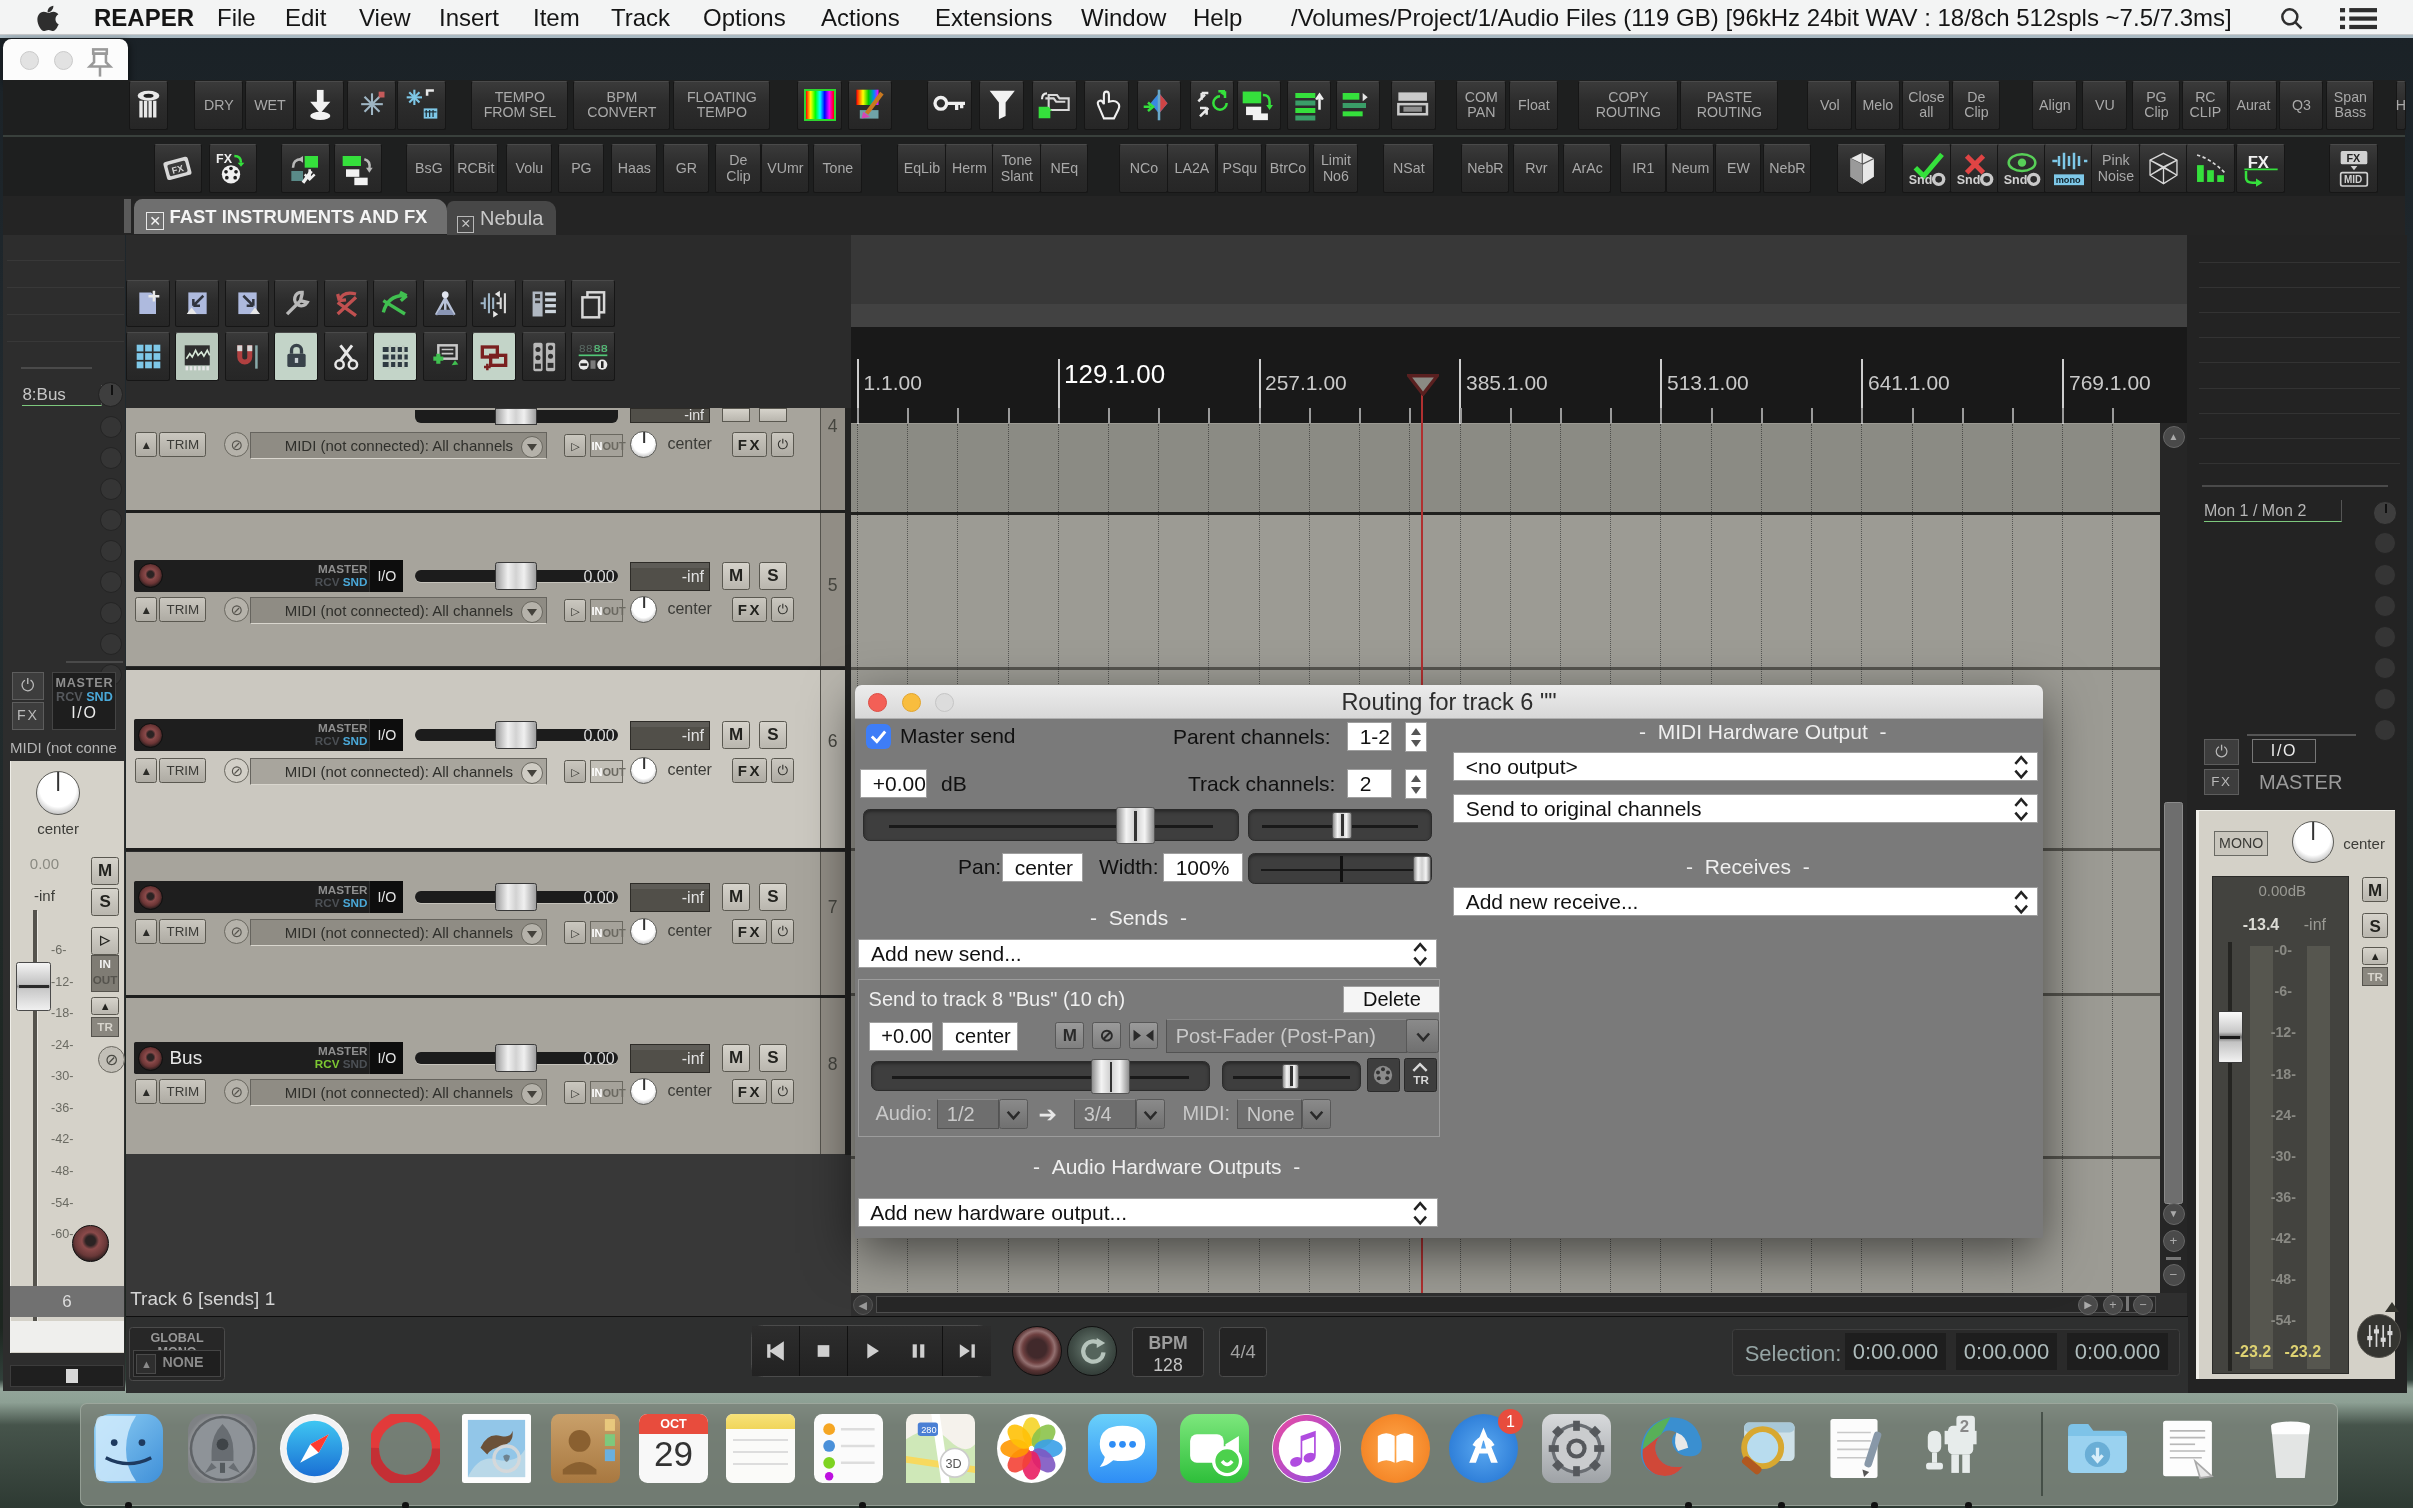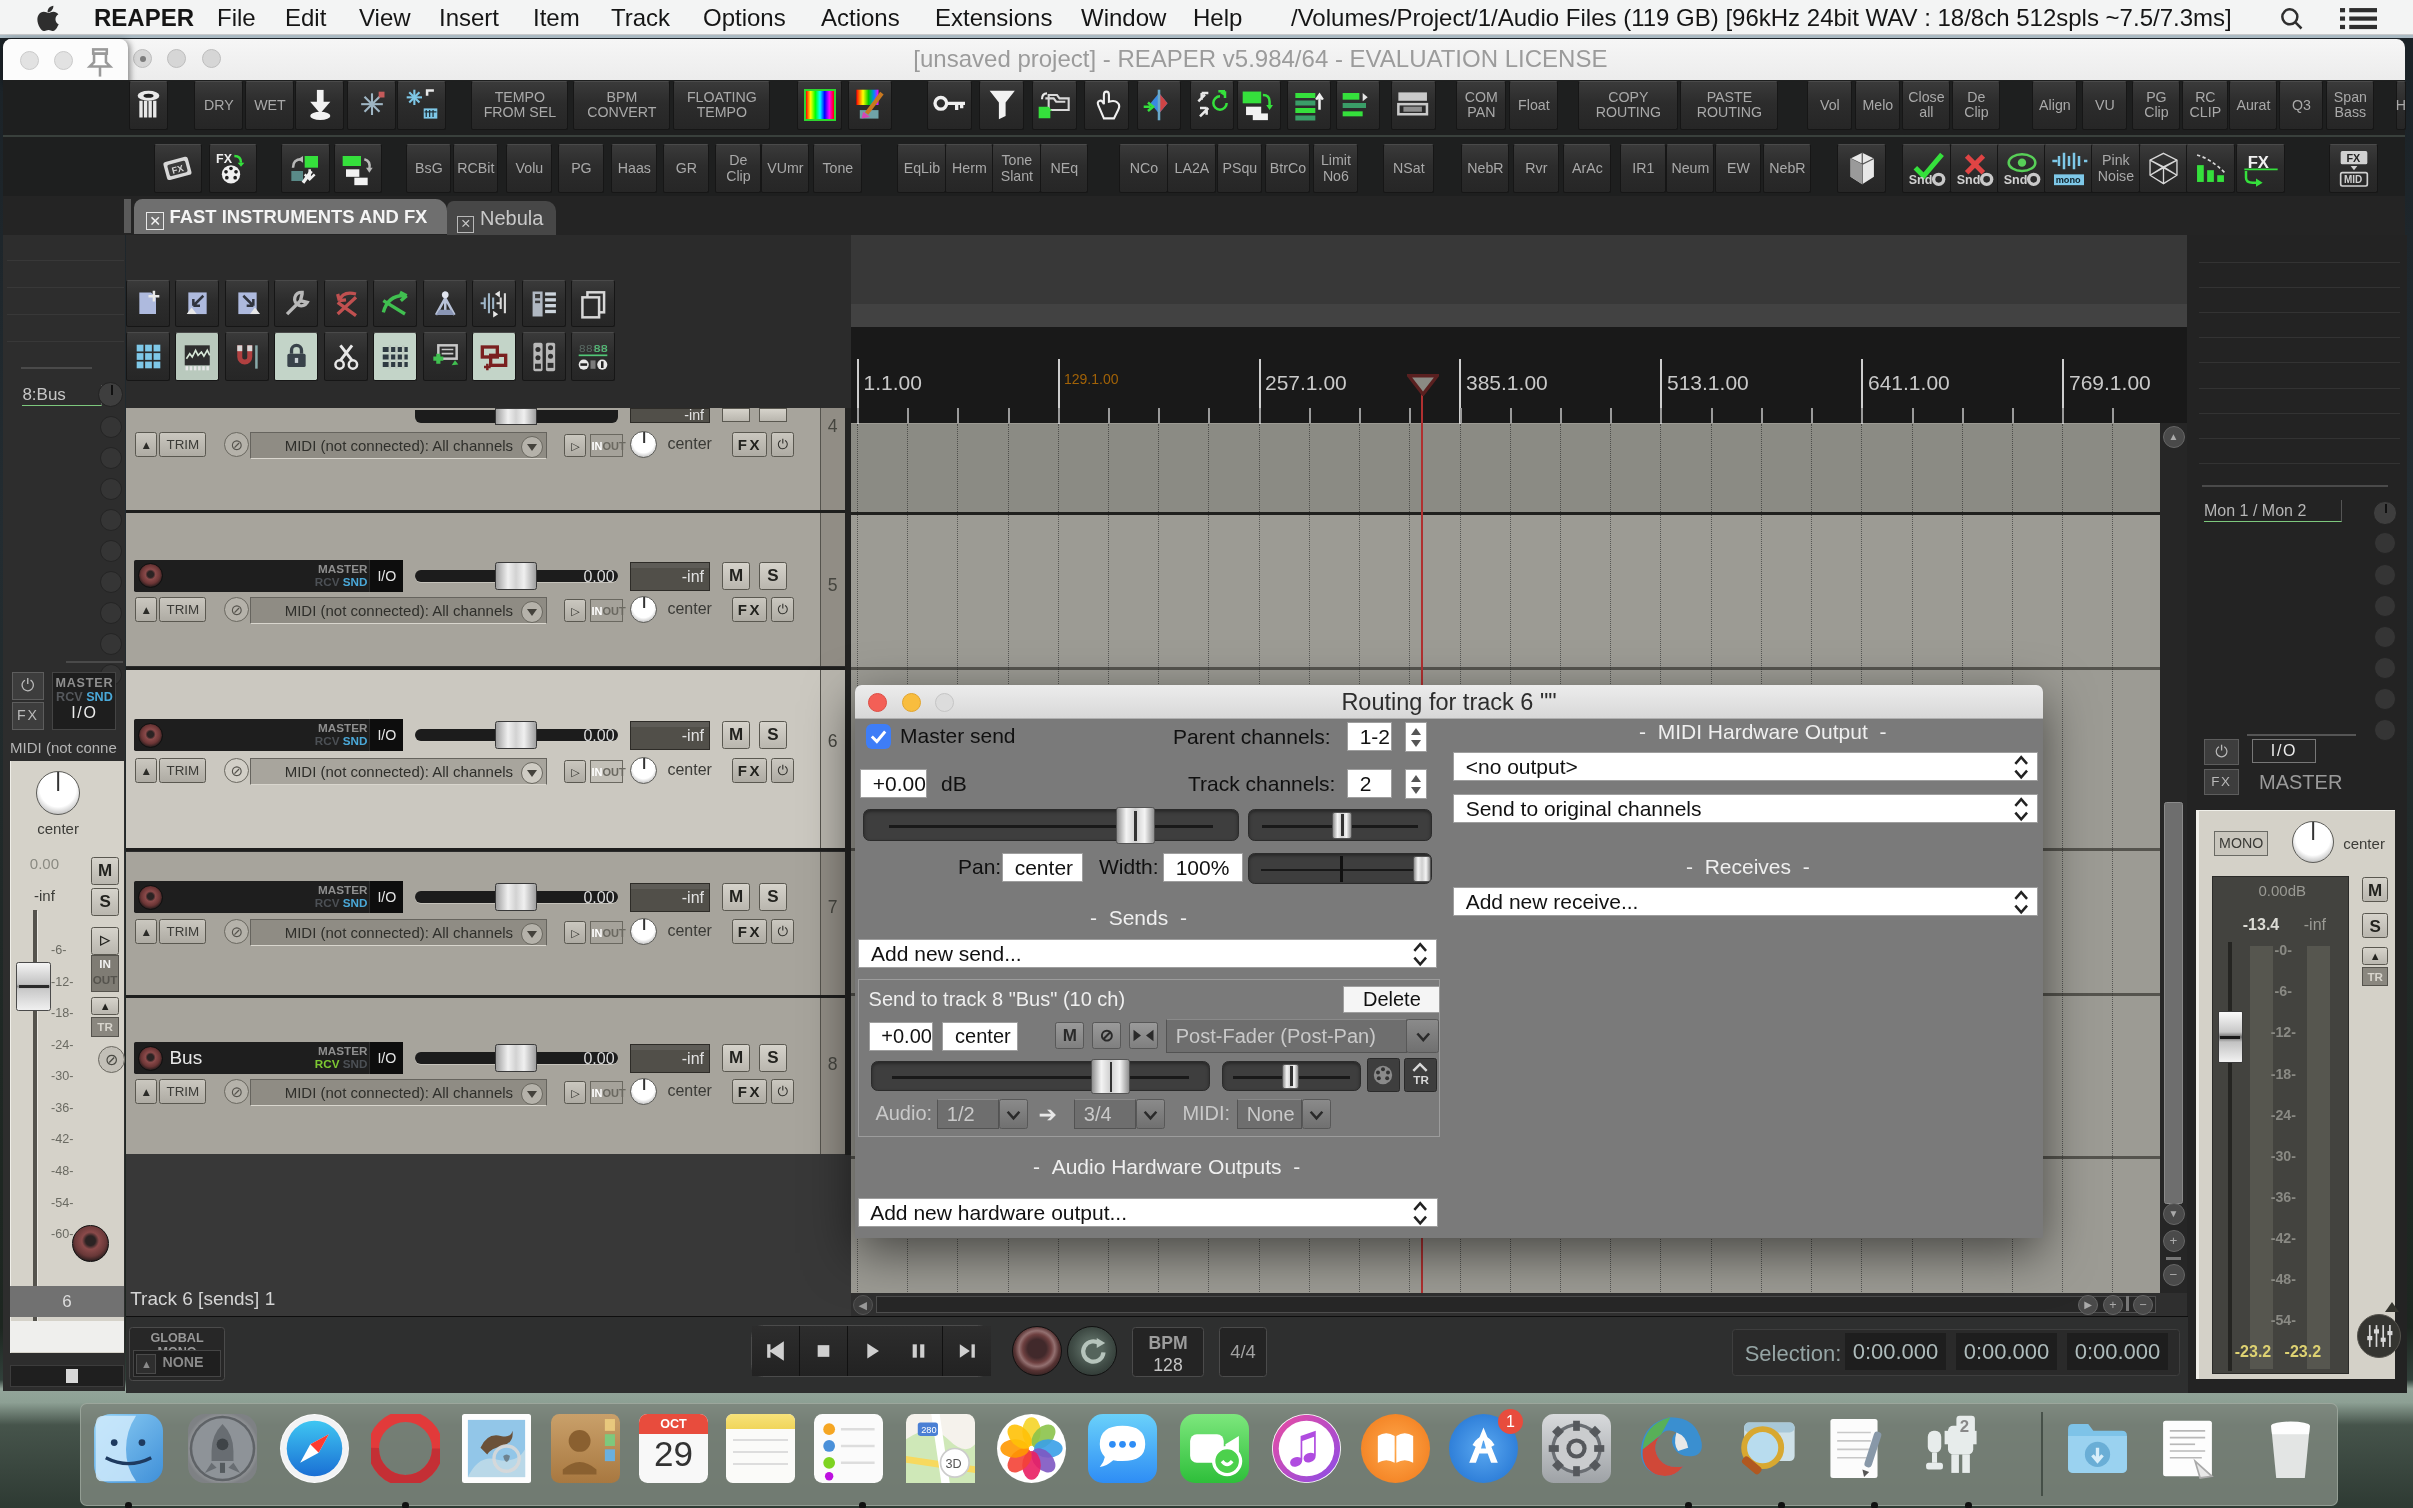--- a/index.html
+++ b/index.html
@@ -96,28 +96,20 @@
         <g fill="#2e2e2e">
           <rect x="0" y="0" width="6" height="5"></rect>
           <rect x="11" y="0" width="33" height="5"></rect>
           <rect x="0" y="10" width="6" height="5"></rect>
           <rect x="11" y="10" width="33" height="5"></rect>
           <rect x="0" y="20" width="6" height="5"></rect>
           <rect x="11" y="20" width="33" height="5"></rect>
         </g>
       </svg>
   </div>
-  <div id="titlebar" class="abs">
-    <div style="position:absolute;left:130px;top:10px;width:19px;height:19px;border-radius:50%;background:#d6d6d6;border:0.8px solid #bdbdbd">
-        <div style="position:absolute;left:5.9px;top:5.9px;width:5.9px;height:5.9px;border-radius:50%;background:#7d7d7d"></div>
-      </div>
-    <div style="position:absolute;left:164px;top:10px;width:19px;height:19px;border-radius:50%;background:#d6d6d6;border:0.8px solid #bdbdbd"></div>
-    <div style="position:absolute;left:199px;top:10px;width:19px;height:19px;border-radius:50%;background:#d6d6d6;border:0.8px solid #bdbdbd"></div>
-    <div style="position:absolute;left:754px;top:0;width:1006px;text-align:center;color:#9b9b9b;font-size:24px;line-height:40px;white-space:nowrap">[unsaved project] - REAPER v5.984/64 - EVALUATION LICENSE</div>
-  </div>
   <div id="floatbox" class="abs">
     <div style="position:absolute;left:17px;top:11.7px;width:19px;height:19px;border-radius:50%;background:#e2e2e2;border:0.8px solid #cacaca"></div>
     <div style="position:absolute;left:51px;top:11.7px;width:19px;height:19px;border-radius:50%;background:#e2e2e2;border:0.8px solid #cacaca"></div>
     <svg style="position:absolute;left:80px;top:6.7px" width="34" height="34" viewBox="0 0 40 40">
         <g stroke="#9a9a9a" stroke-width="3" fill="#fff">
           <rect x="12" y="4" width="16" height="5"></rect>
           <path d="M13 9 L13 19 L8 24 L32 24 L27 19 L27 9 Z"></path>
           <line x1="20" y1="24" x2="20" y2="36"></line>
         </g>
       </svg>
@@ -765,21 +757,21 @@
       <div style="position:absolute;left:4.2px;top:1053px;color:#d4d4d4;font-size:19px">Track 6 [sends] 1</div>
       <div style="position:absolute;left:719px;top:173px;width:5.9px;height:747px;background:#232322"></div>
   </div>
   <div id="arrange" class="abs">
     <div style="position:absolute;left:0;top:0;width:1310px;height:69px;background:#383838"></div>
     <div style="position:absolute;left:0;top:69px;width:1310px;height:23.5px;background:#424242"></div>
     <div style="position:absolute;left:0;top:92px;width:1310px;height:96px;background:#191919" id="ruler">
         <div style="position:absolute;left:5.9px;top:32px;width:1.7px;height:65px;background:#cdcdcd"></div>
         <div style="position:absolute;left:12.6px;top:44px;color:#c9c9c9;font-size:21px">1.1.00</div>
         <div style="position:absolute;left:207px;top:32px;width:1.7px;height:65px;background:#cdcdcd"></div>
-        <div style="position:absolute;left:213px;top:44px;color:#a16207;font-size:14px">129.1.00</div>
+        <div style="position:absolute;left:213px;top:32px;color:#ffffff;font-size:26px">129.1.00</div>
         <div style="position:absolute;left:408px;top:32px;width:1.7px;height:65px;background:#cdcdcd"></div>
         <div style="position:absolute;left:414px;top:44px;color:#c9c9c9;font-size:21px">257.1.00</div>
         <div style="position:absolute;left:608px;top:32px;width:1.7px;height:65px;background:#cdcdcd"></div>
         <div style="position:absolute;left:615px;top:44px;color:#c9c9c9;font-size:21px">385.1.00</div>
         <div style="position:absolute;left:809px;top:32px;width:1.7px;height:65px;background:#cdcdcd"></div>
         <div style="position:absolute;left:816px;top:44px;color:#c9c9c9;font-size:21px">513.1.00</div>
         <div style="position:absolute;left:1010px;top:32px;width:1.7px;height:65px;background:#cdcdcd"></div>
         <div style="position:absolute;left:1017px;top:44px;color:#c9c9c9;font-size:21px">641.1.00</div>
         <div style="position:absolute;left:1211px;top:32px;width:1.7px;height:65px;background:#cdcdcd"></div>
         <div style="position:absolute;left:1218px;top:44px;color:#c9c9c9;font-size:21px">769.1.00</div>

